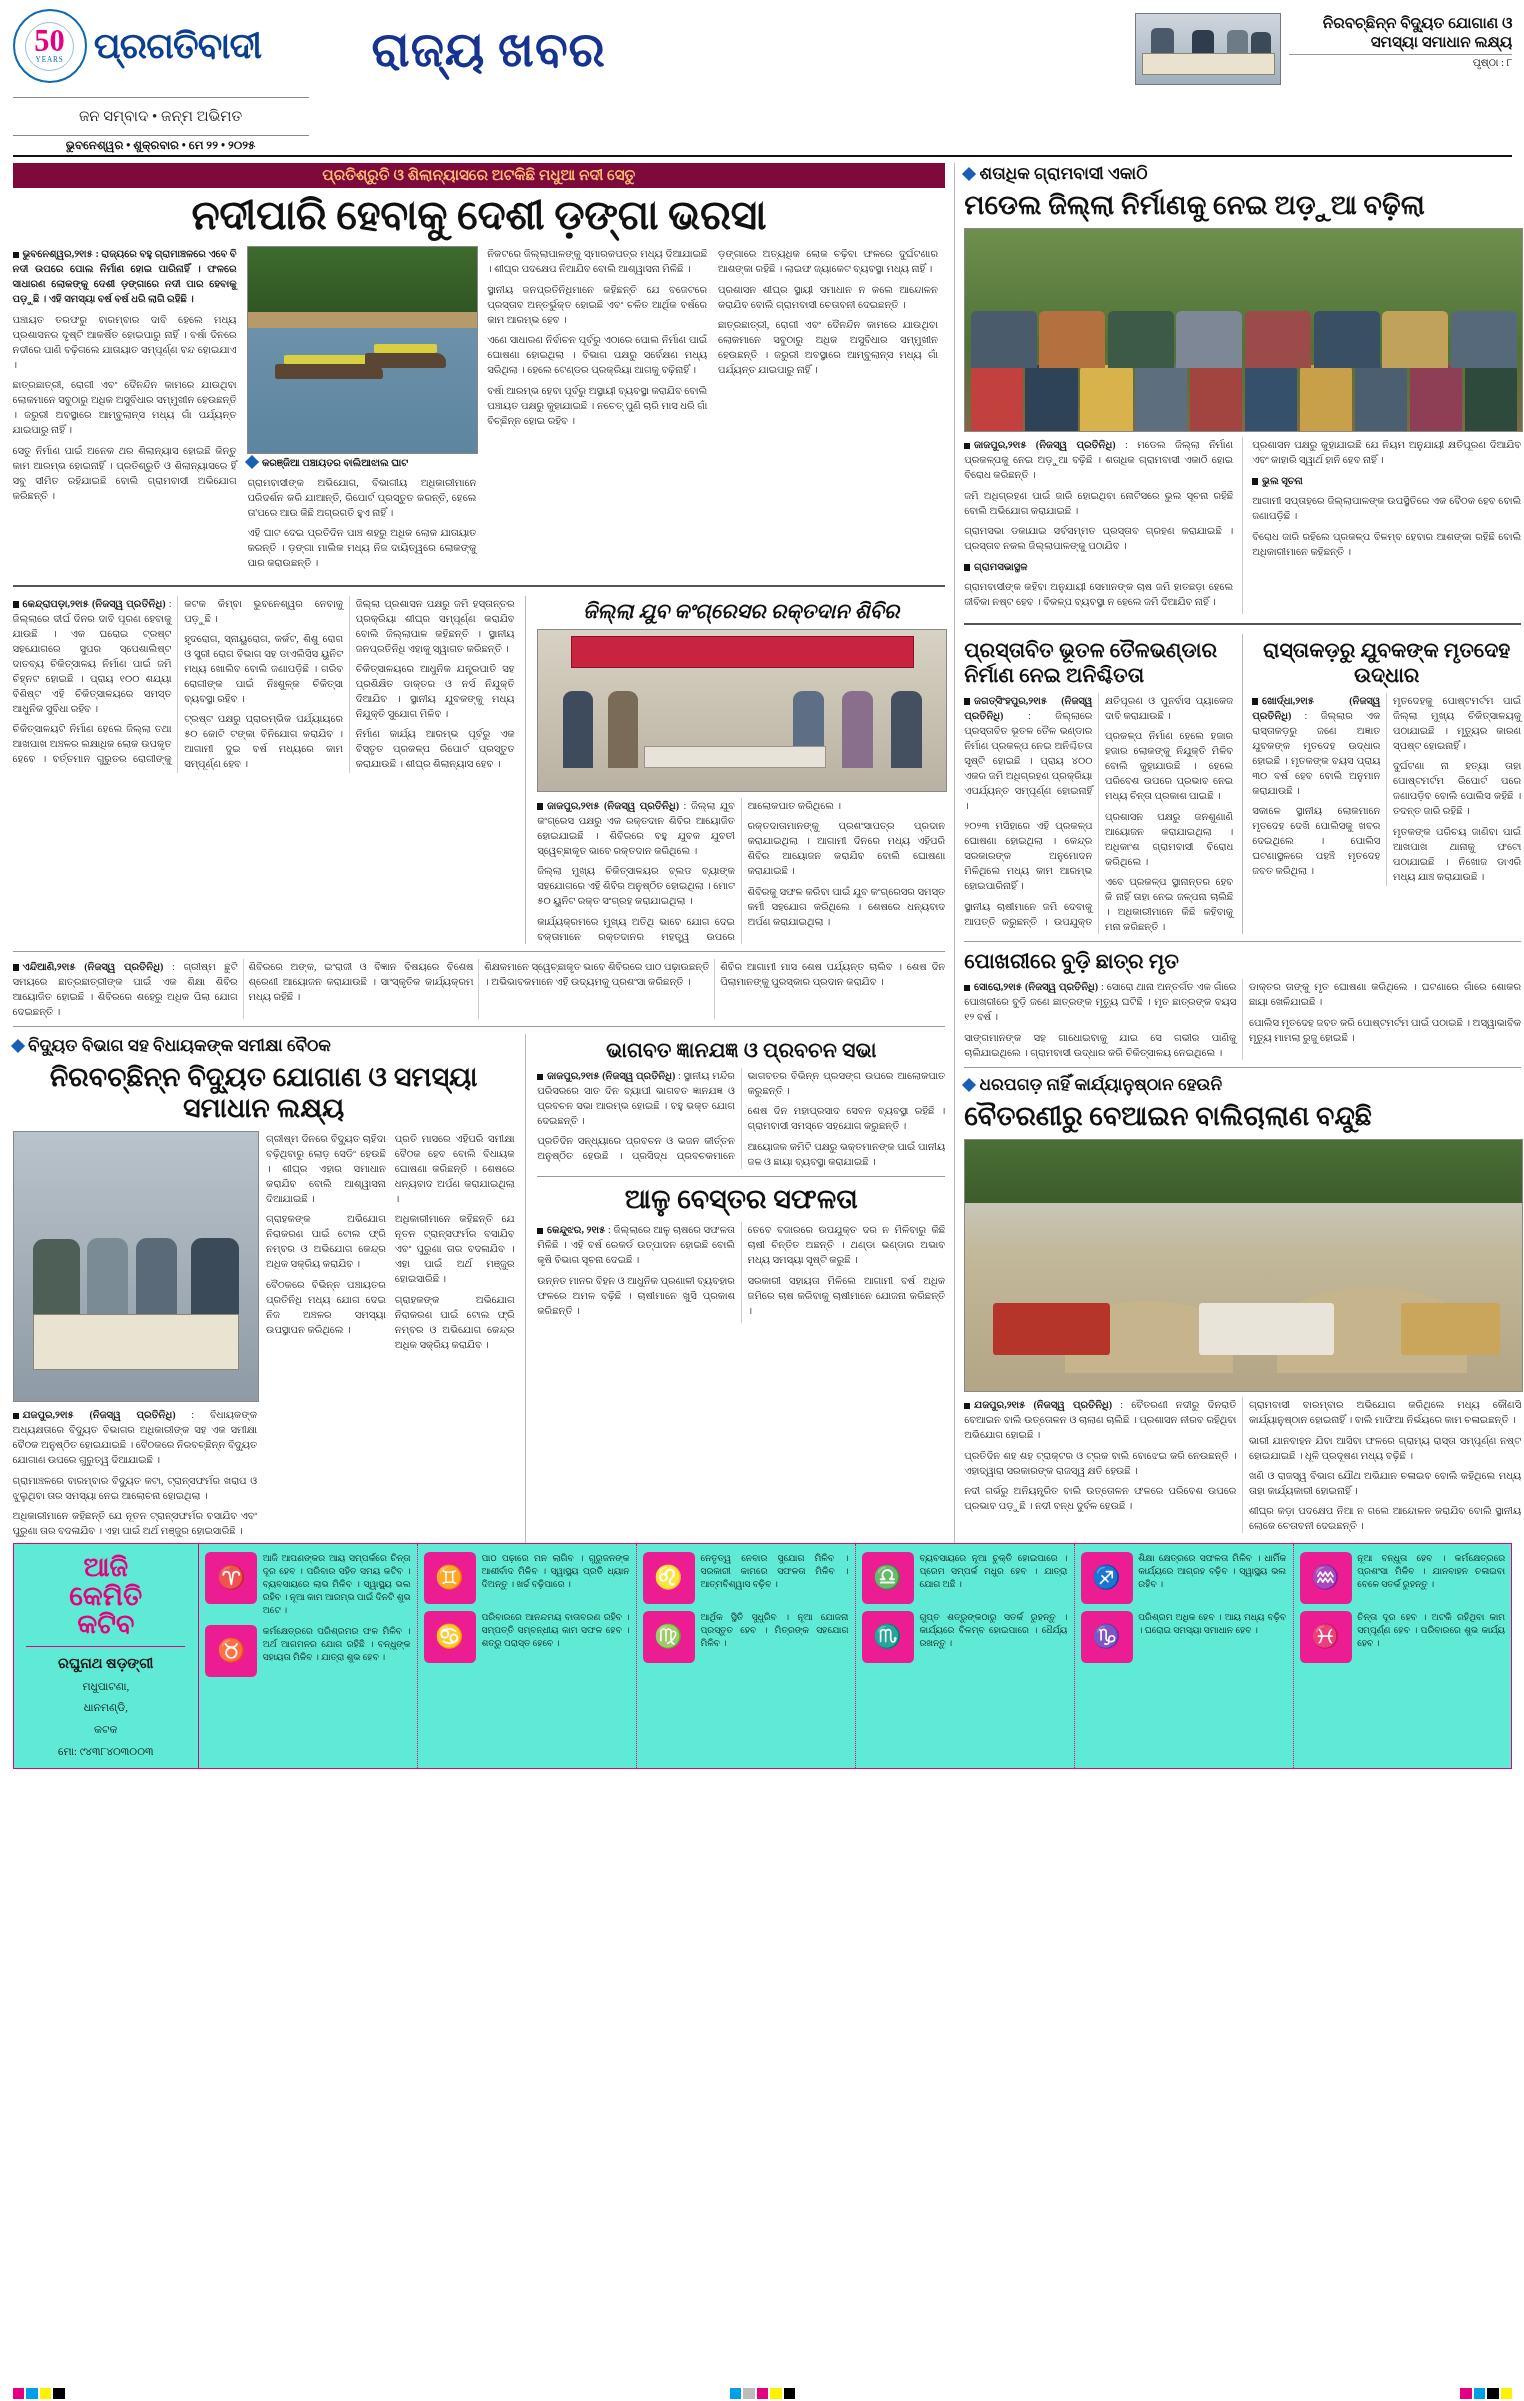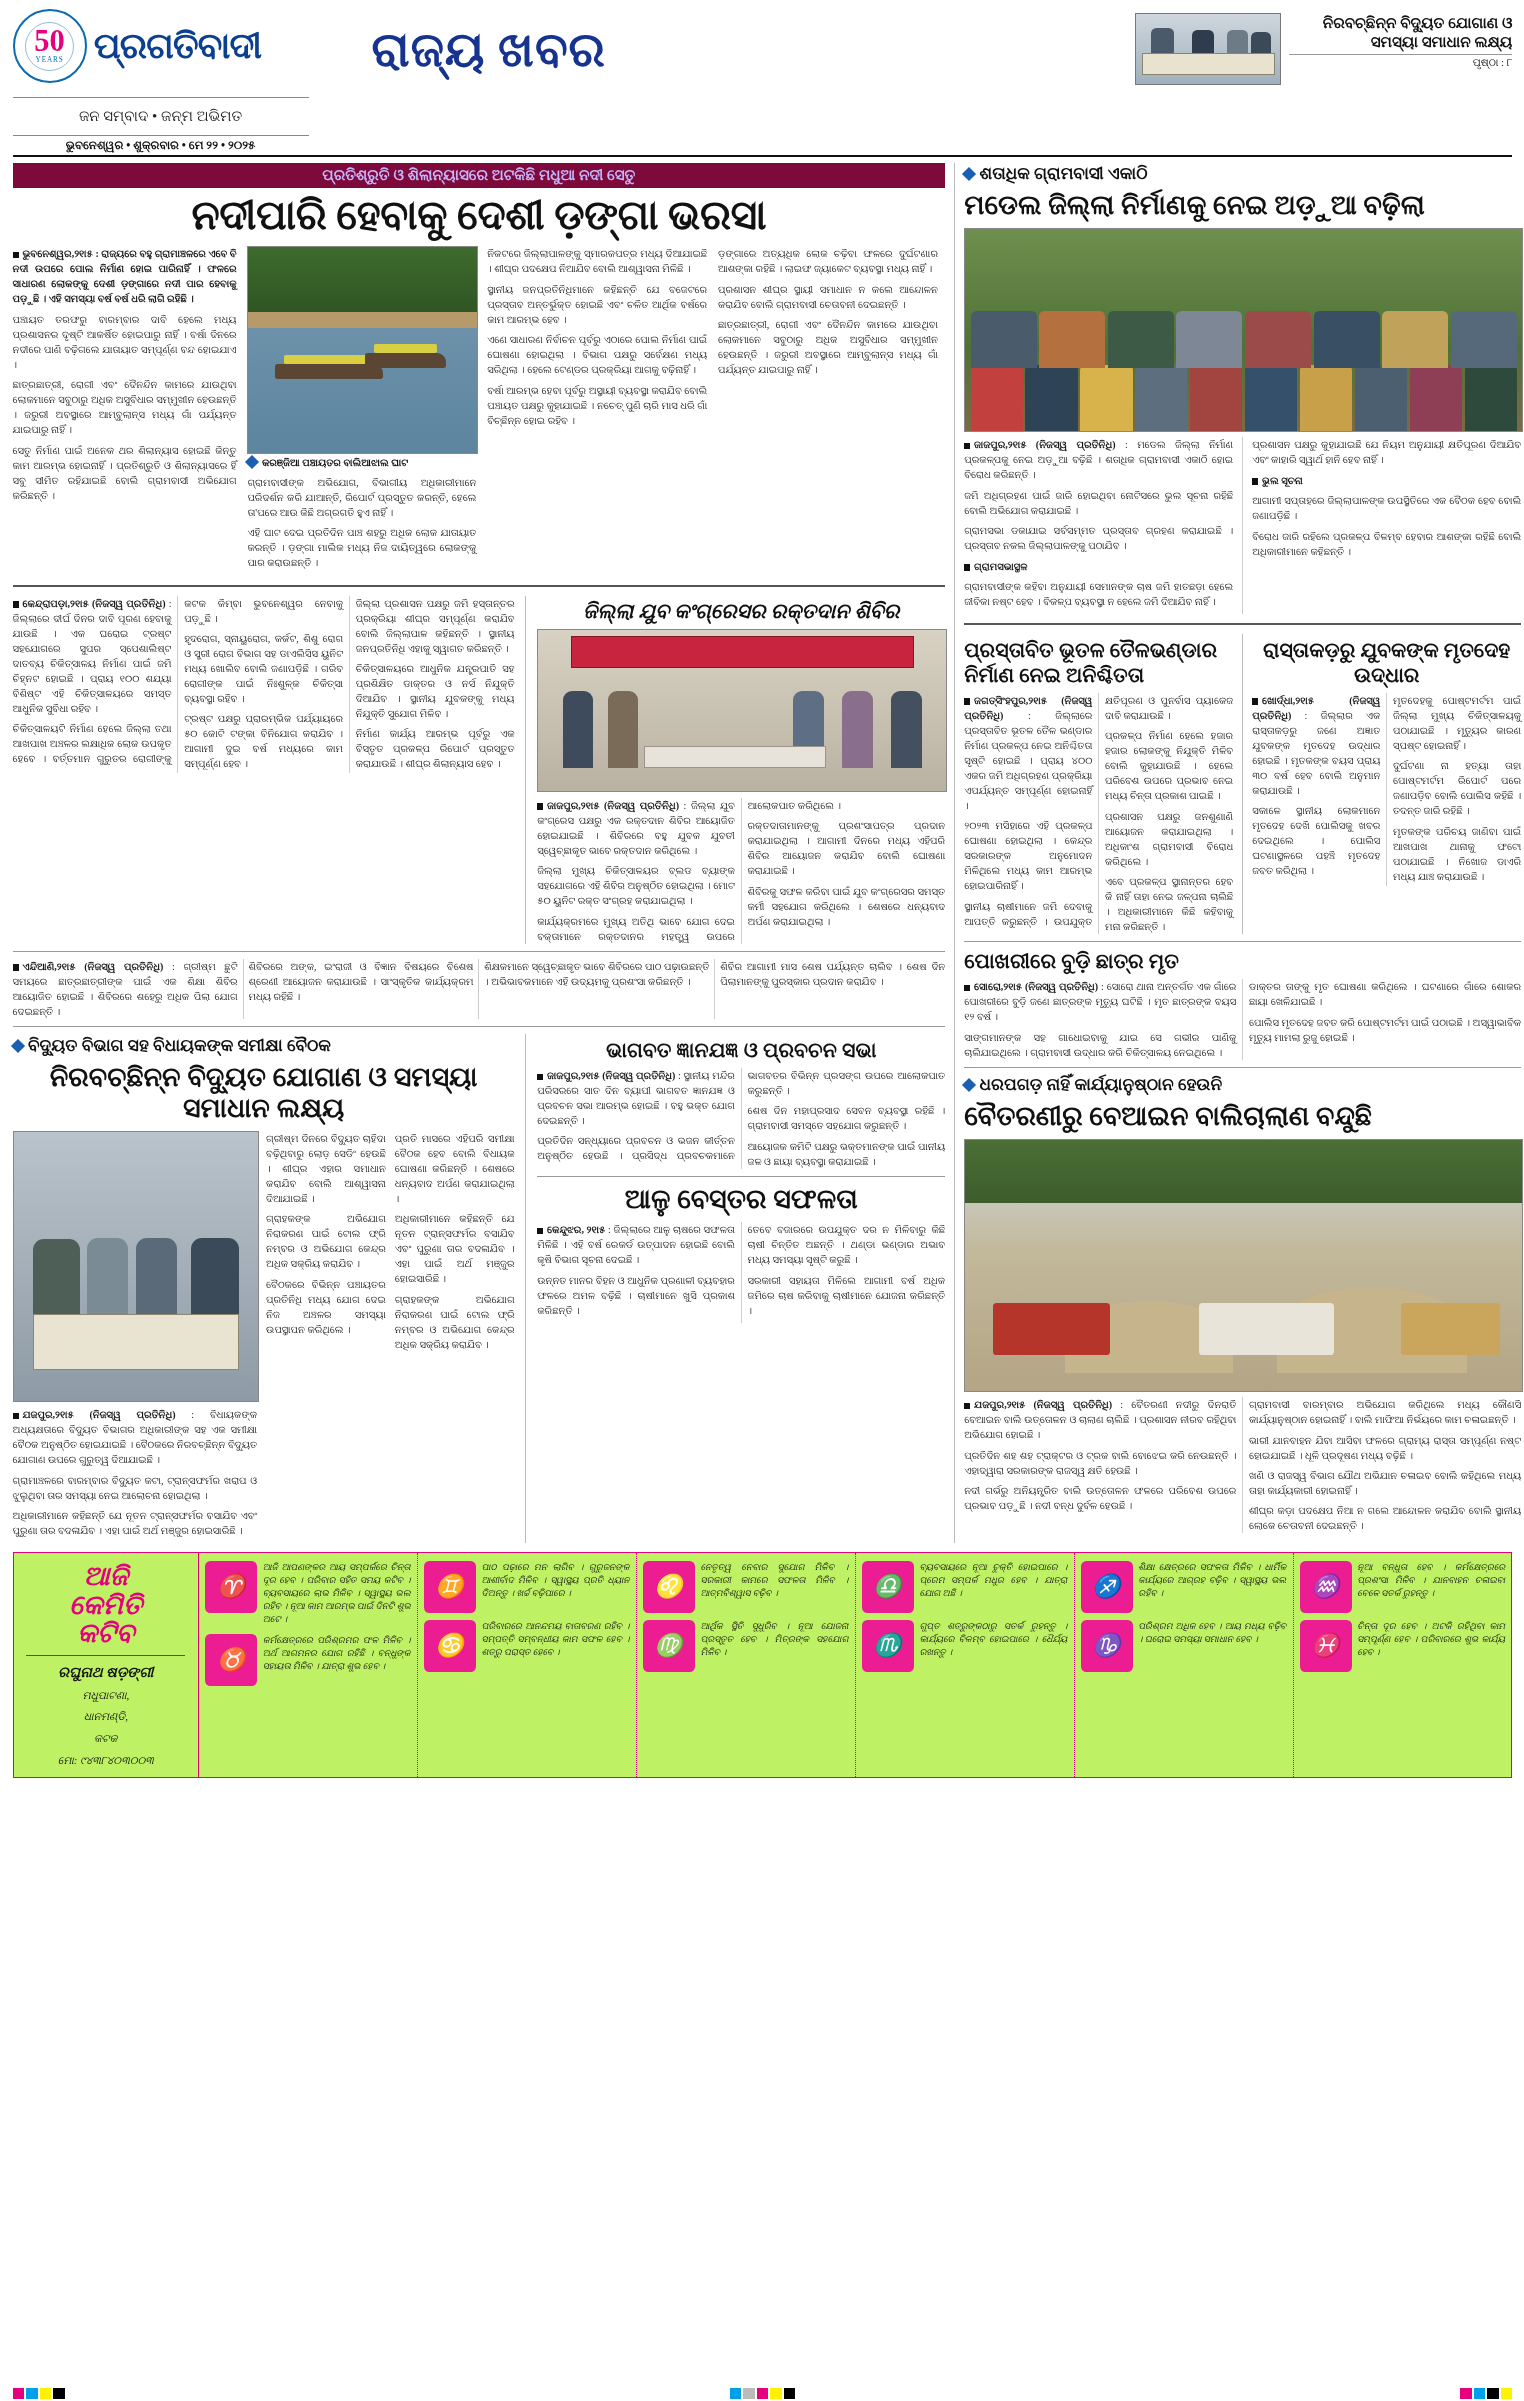--- a/index.html
+++ b/index.html
@@ -27,21 +27,21 @@
   .promo-img .p3{position:absolute;width:21.5px;height:27px;background:#6d7b87;border-radius:5.4px 5.4px 0 0;right:32px;bottom:27px;}
   .promo-img .p4{position:absolute;width:20px;height:25px;background:#3b4a59;border-radius:5.4px 5.4px 0 0;right:9px;bottom:27px;}
   .promo-text{flex:1;font-size:15.2px;font-weight:bold;color:#111;line-height:1.25;text-align:right;}
   .pageno{font-size:10.8px;text-align:right;margin-top:3.6px;border-top:0.9px solid #999;padding-top:0.9px;}
 
   
   .body-wrap{display:flex;margin-top:5.4px;}
   .col-left{width:933px;padding-right:9px;border-right:0.9px solid #bbb;}
   .col-right{width:565px;padding-left:9px;}
 
-  .kicker{background:#7d0a3a;color:#c4b5fd;text-align:center;font-size:15.2px;font-weight:bold;padding:3.6px 0;margin-bottom:5.4px;}
+  .kicker{background:#7d0a3a;color:#fdba74;text-align:center;font-size:15.2px;font-weight:bold;padding:3.6px 0;margin-bottom:5.4px;}
   h1.lead{font-size:41px;font-weight:bold;text-align:center;margin:1.8px 0 7.2px 0;line-height:1.12;letter-spacing:-0.4px;}
   h2.sec{font-size:27px;font-weight:bold;line-height:1.15;margin:3.6px 0 7.2px 0;}
   h2.sec.center{text-align:center;}
   h3.sec{font-size:20.6px;font-weight:bold;line-height:1.2;margin:3.6px 0 5.4px 0;}
   .bullet-head{display:flex;align-items:center;gap:5.4px;font-size:17px;font-weight:bold;margin:1.8px 0 5.4px 0;}
   .diamond{width:10px;height:10px;background:#1a5fb4;transform:rotate(45deg);display:inline-block;flex:none;}
   .rule{border-top:0.9px solid #999;margin:7.2px 0;}
   .rule-thick{border-top:2.7px double #555;margin:9px 0;}
 
   .cols2{column-count:2;column-gap:12.6px;column-rule:0.9px solid #ccc;}
@@ -75,21 +75,21 @@
   .ph-meeting{height:269px;background:linear-gradient(180deg,#b9c3cb,#8e9aa5);position:relative;overflow:hidden;}
   .ph-meeting .table{position:absolute;bottom:30.5px;left:8%;right:8%;height:54px;background:#e9e4d2;border:0.9px solid #8d8770;}
   .ph-meeting .p{position:absolute;border-radius:10.8px 10.8px 0 0;}
 
   .ph-sand{height:251px;background:linear-gradient(180deg,#cfd8de 0%,#c2b89a 45%,#b3a585 100%);position:relative;overflow:hidden;}
   .ph-sand .green{position:absolute;top:0;left:0;right:0;height:63px;background:linear-gradient(180deg,#4b6f36,#3c5c2b);}
   .ph-sand .truck{position:absolute;bottom:36px;height:52px;border-radius:3.6px;}
   .ph-sand .pile{position:absolute;bottom:18px;background:#c6b48d;border-radius:50% 50% 0 0;}
 
   
-  .bottom{margin-top:9px;border:1.8px solid #e4007f;display:flex;background:#bef264;font-style:italic;}
+  .bottom{border:1.8px solid #e4007f;display:flex;background:#5eead4;}
   .bt-left{width:170px;border-right:1.8px solid #e4007f;padding:9px 7.2px;text-align:center;}
   .bt-left .t{font-size:27px;font-weight:bold;color:#e4007f;line-height:1.05;}
   .bt-left .hr{border-top:0.9px solid #e4007f;margin:7.2px 5.4px;}
   .bt-left .s{font-size:14.4px;font-weight:bold;color:#111;line-height:1.3;}
   .bt-left .a{font-size:10.8px;line-height:1.5;margin-top:5.4px;}
   .bt-grid{flex:1;display:flex;}
   .zcell{flex:1;display:flex;gap:5.4px;padding:7.2px 6.3px;border-right:0.9px dotted #e4007f;}
   .zcell:last-child{border-right:none;}
   .zsym{width:52px;height:52px;flex:none;border-radius:5.4px;background:#ec1c93;display:flex;align-items:center;justify-content:center;color:#fff;font-size:23px;}
   .ztxt{font-size:9.1px;line-height:1.45;text-align:justify;}

